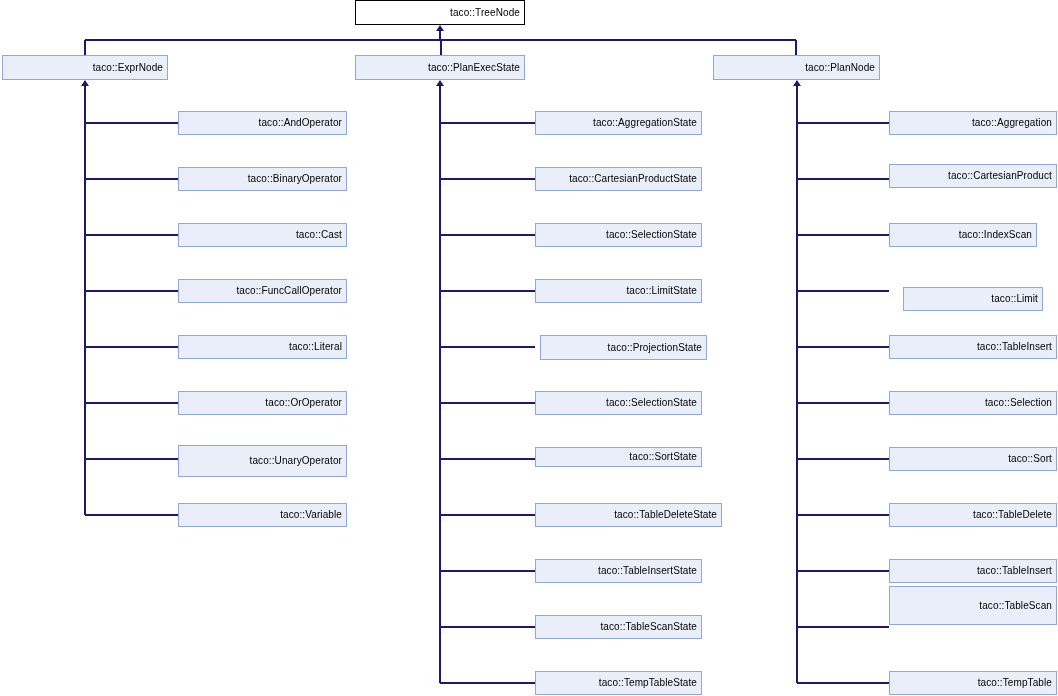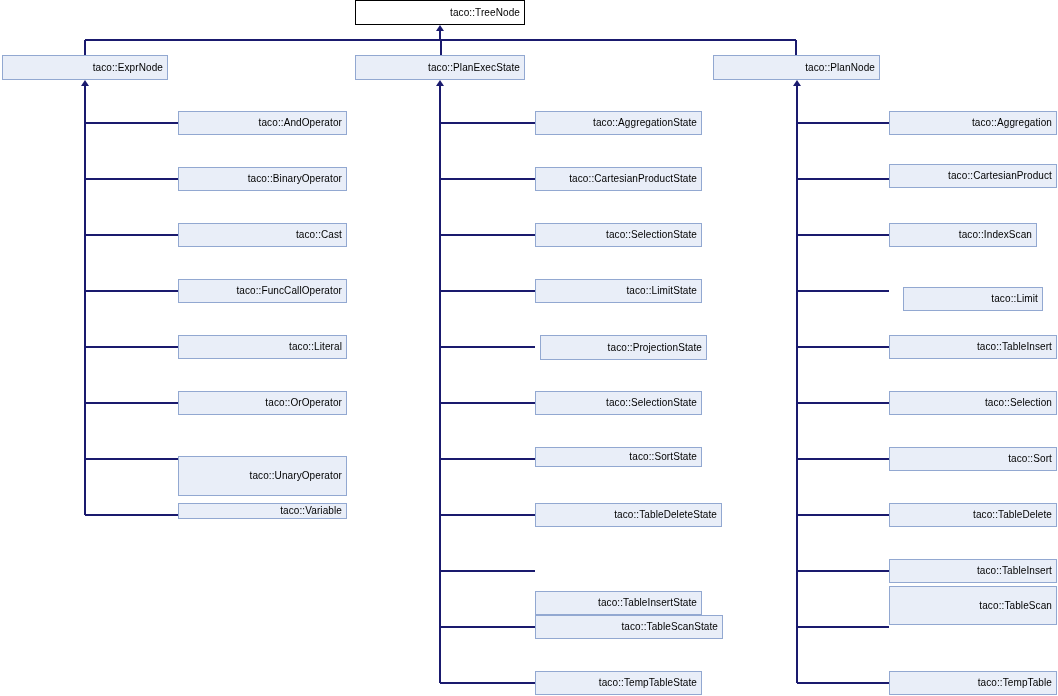--- a/index.html
+++ b/index.html
@@ -116,24 +116,24 @@
       </div>
       <div class="node" style="left: 178px; top: 279px; width: 169px; height: 24px;">
         <span class="node-label">taco::FuncCallOperator</span>
       </div>
       <div class="node" style="left: 178px; top: 335px; width: 169px; height: 24px;">
         <span class="node-label">taco::Literal</span>
       </div>
       <div class="node" style="left: 178px; top: 391px; width: 169px; height: 24px;">
         <span class="node-label">taco::OrOperator</span>
       </div>
-      <div class="node" style="left: 178px; top: 456px; width: 169px; height: 40px;">
+      <div class="node" style="left: 178px; top: 445px; width: 169px; height: 32px;">
         <span class="node-label">taco::UnaryOperator</span>
       </div>
-      <div class="node" style="left: 178px; top: 503px; width: 169px; height: 16px;">
+      <div class="node" style="left: 178px; top: 503px; width: 169px; height: 24px;">
         <span class="node-label">taco::Variable</span>
       </div>
       <div class="node" style="left: 355px; top: 55px; width: 170px; height: 25px;">
         <span class="node-label">taco::PlanExecState</span>
       </div>
       <div class="node" style="left: 535px; top: 111px; width: 167px; height: 24px;">
         <span class="node-label">taco::AggregationState</span>
       </div>
       <div class="node" style="left: 535px; top: 167px; width: 167px; height: 24px;">
         <span class="node-label">taco::CartesianProductState</span>
@@ -149,24 +149,24 @@
       </div>
       <div class="node" style="left: 535px; top: 391px; width: 167px; height: 24px;">
         <span class="node-label">taco::SelectionState</span>
       </div>
       <div class="node" style="left: 535px; top: 447px; width: 167px; height: 20px;">
         <span class="node-label">taco::SortState</span>
       </div>
       <div class="node" style="left: 535px; top: 503px; width: 187px; height: 24px;">
         <span class="node-label">taco::TableDeleteState</span>
       </div>
-      <div class="node" style="left: 535px; top: 559px; width: 167px; height: 24px; margin-top: 32px;">
+      <div class="node" style="left: 535px; top: 559px; width: 167px; height: 24px;">
         <span class="node-label">taco::TableInsertState</span>
       </div>
-      <div class="node" style="left: 535px; top: 615px; width: 188px; height: 24px;">
+      <div class="node" style="left: 535px; top: 615px; width: 167px; height: 24px;">
         <span class="node-label">taco::TableScanState</span>
       </div>
       <div class="node" style="left: 535px; top: 671px; width: 167px; height: 24px;">
         <span class="node-label">taco::TempTableState</span>
       </div>
       <div class="node" style="left: 713px; top: 55px; width: 167px; height: 25px;">
         <span class="node-label">taco::PlanNode</span>
       </div>
       <div class="node" style="left: 889px; top: 111px; width: 168px; height: 24px;">
         <span class="node-label">taco::Aggregation</span>

